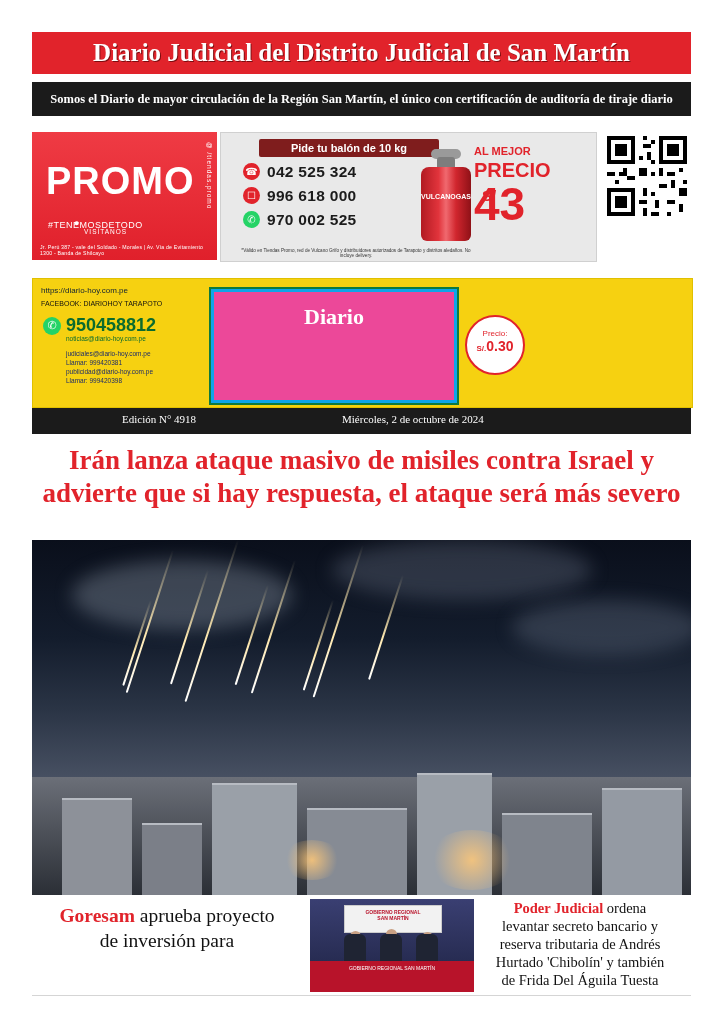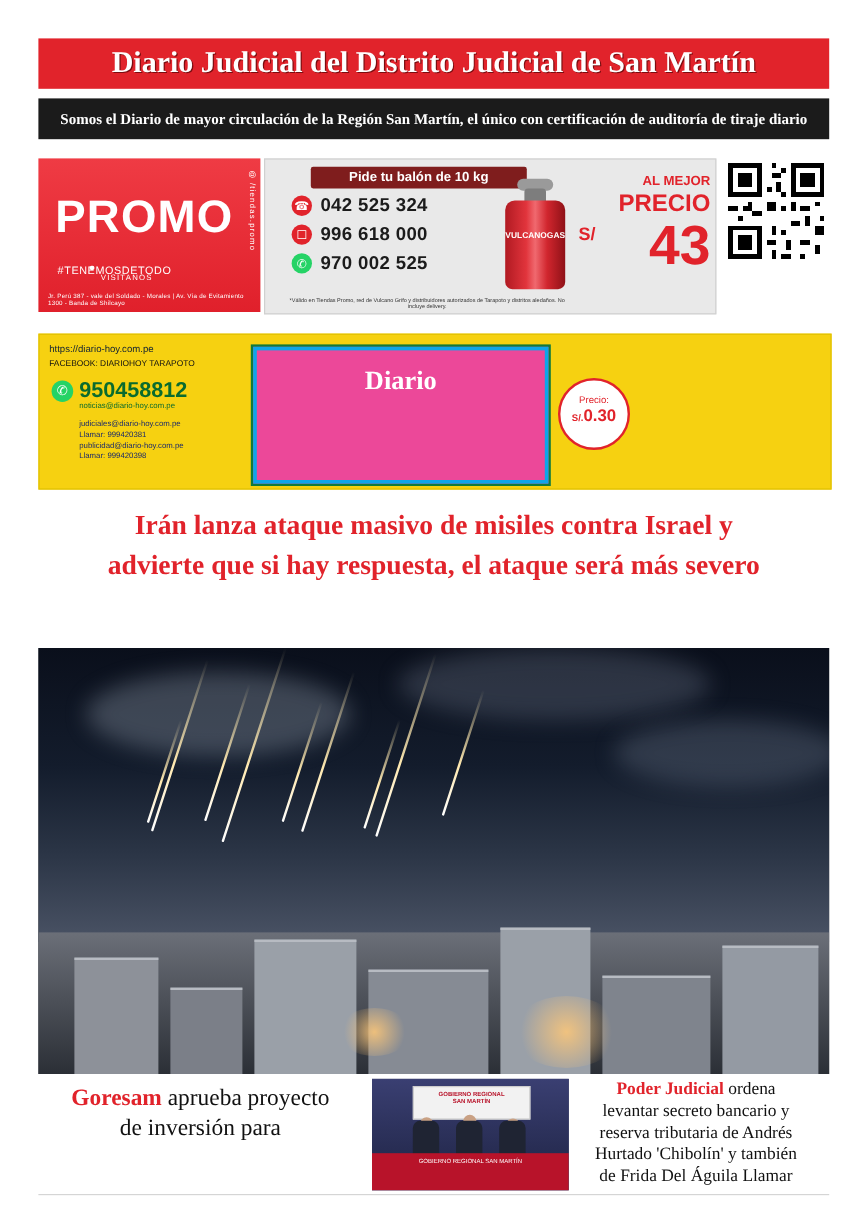--- a/index.html
+++ b/index.html
@@ -75,21 +75,21 @@
   }
   .tank .body{
     position:absolute;left:4px;top:18px;width:50px;height:74px;border-radius:8px 8px 6px 6px;
     background:linear-gradient(90deg,#b11a22 0%,#e1343c 35%,#f0696f 50%,#d1262e 70%,#8f1117 100%);
   }
   .tank .neck{position:absolute;left:20px;top:8px;width:18px;height:14px;background:#7d7d7d;border-radius:3px;}
   .tank .cap{position:absolute;left:14px;top:0px;width:30px;height:10px;background:#9a9a9a;border-radius:5px;}
   .tank .lbl{position:absolute;left:0;top:44px;width:58px;text-align:center;color:#fff;font-size:7px;font-weight:bold;}
 
   .mejor{
-    position:absolute;right:4px;top:10px;width:118px;height:110px;color:#fff;text-align:right;
+    position:absolute;right:4px;top:10px;width:118px;height:110px;color:#fff;text-align:left;
   }
   .mejor .l1{position:absolute;top:2px;width:118px;font-size:11px;font-weight:bold;color:#e1232b;}
   .mejor .l2{position:absolute;top:16px;width:118px;font-size:20px;font-weight:bold;color:#e1232b;}
   .mejor .l3{position:absolute;top:38px;width:118px;font-size:46px;font-weight:bold;color:#e1232b;line-height:46px;}
   .mejor .sol{position:absolute;top:44px;left:8px;font-size:15px;font-weight:bold;color:#e1232b;}
 
   .qr{position:absolute;right:0;top:6px;width:88px;height:88px;background:#fff;}
   .qr svg{display:block;}
 
   
@@ -130,24 +130,24 @@
 
   
   .edbar{
     position:absolute;left:32px;top:408px;width:659px;height:26px;background:#1b1b1b;color:#fff;
   }
   .edbar .ed{position:absolute;left:90px;top:5px;font-size:11px;font-family:"Liberation Serif",serif;}
   .edbar .date{position:absolute;left:310px;top:5px;font-size:11px;font-family:"Liberation Serif",serif;}
 
   
   .headline{
-    position:absolute;left:32px;top:421px;width:659px;
+    position:absolute;left:32px;top:444px;width:659px;
     text-align:center;color:#e1232b;
     font-family:"Liberation Serif", serif;font-weight:bold;
-    font-size:23px;line-height:33px;
+    font-size:27px;line-height:33px;
   }
 
   
   .photo{
     position:absolute;left:32px;top:540px;width:659px;height:355px;overflow:hidden;
     background:#0b1019;
   }
   .photo .sky{position:absolute;left:0;top:0;width:659px;height:245px;
     background:linear-gradient(180deg,#0a0f1b 0%,#131c2c 40%,#2b3546 70%,#4a5365 100%);}
   .photo .cloud{position:absolute;border-radius:50%;filter:blur(9px);background:rgba(150,160,175,.35);}
@@ -301,20 +301,24 @@
       <div class="d">Diario</div>
     </div>
 
     <div class="price">
       <div class="p1">Precio:</div>
       <div class="p2"><small>S/.</small><span>0.30</span></div>
     </div>
 
   </div>
 
+  <div class="edbar">
+    <span class="ed">Edición N° 4918</span>
+    <span class="date">Miércoles, 2 de octubre de 2024</span>
+  </div>
 
   <div class="headline">
     <div>Irán lanza ataque masivo de misiles contra Israel y</div>
     <div>advierte que si hay respuesta, el ataque será más severo</div>
   </div>
 
   <div class="photo">
     <div class="sky"></div>
     <div class="cloud" style="left:40px;top:20px;width:220px;height:70px;"></div>
     <div class="cloud" style="left:300px;top:0px;width:260px;height:60px;background:rgba(120,130,150,.30);"></div>
@@ -367,19 +371,19 @@
         <div class="tt">GOBIERNO REGIONAL SAN MARTÍN</div>
       </div>
     </div>
 
     <div class="br">
       <div class="t">
         <span class="hl">Poder Judicial</span><span> ordena</span><br>
         <span>levantar secreto bancario y</span><br>
         <span>reserva tributaria de Andrés</span><br>
         <span>Hurtado 'Chibolín' y también</span><br>
-        <span>de Frida Del Águila Llamar</span>
+        <span>de Frida Del Águila Tuesta</span>
       </div>
     </div>
   </div>
 
   <div class="footline"></div>
 </div>
 
 </body></html>

